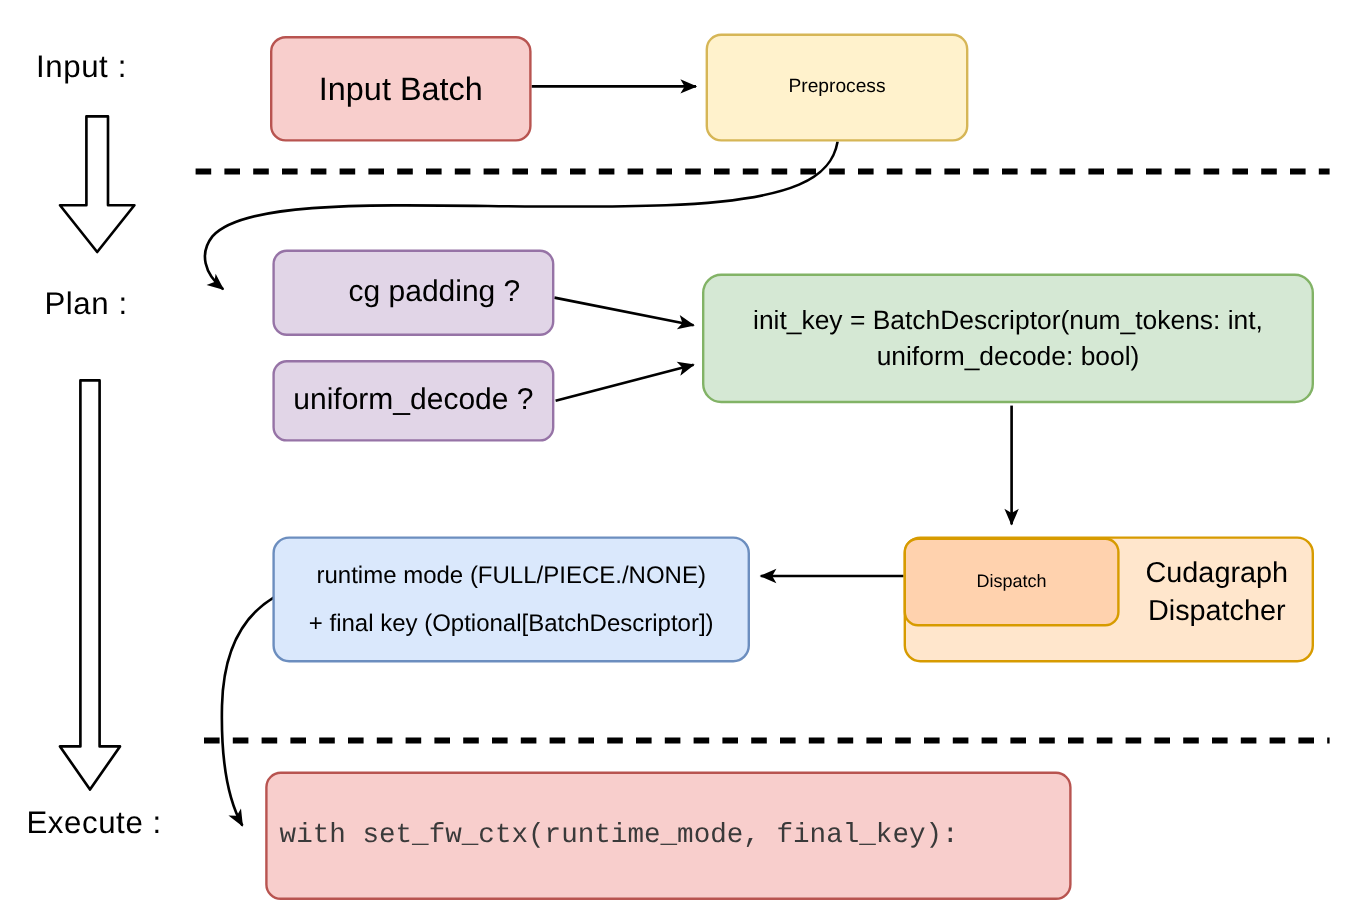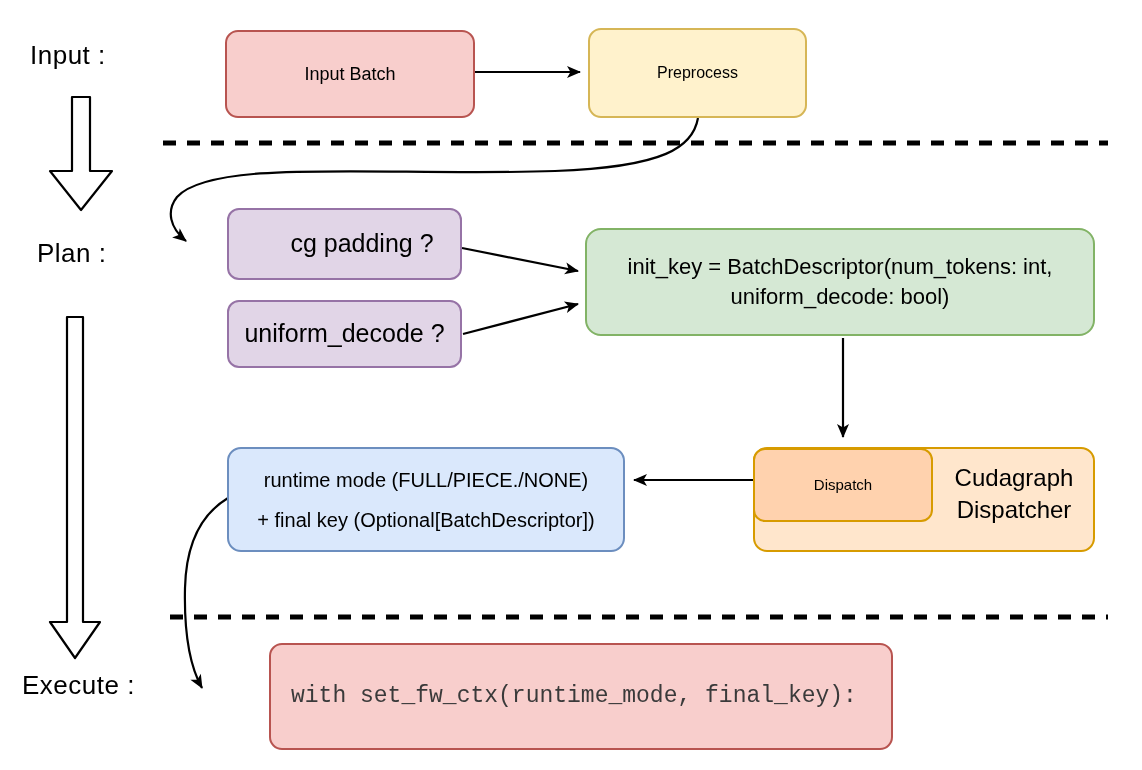--- a/index.html
+++ b/index.html
@@ -39,42 +39,41 @@
   }
   .node .ln { display: block; }
   .red    { background: var(--red-fill);    border: 2px solid var(--red-stroke);    border-radius: 13px; }
   .yellow { background: var(--yellow-fill); border: 2px solid var(--yellow-stroke); border-radius: 13px; }
   .purple { background: var(--purple-fill); border: 2px solid var(--purple-stroke); border-radius: 12px; }
   .green  { background: var(--green-fill);  border: 2px solid var(--green-stroke);  border-radius: 16px; }
   .blue   { background: var(--blue-fill);   border: 2px solid var(--blue-stroke);   border-radius: 14px; gap: 10px; }
   .orange { background: var(--orange-fill); border: 2px solid var(--orange-stroke); border-radius: 14px; }
   .peach  { background: var(--peach-fill);  border: 2px solid var(--orange-stroke); border-radius: 12px; }
 
-  #node-input-batch     { left: 225px; top: 30px;  width: 250px; height: 88px;  font-size: 18px; }
+  #node-input-batch     { left: 225px; top: 30px;  width: 218px; height: 88px;  font-size: 27px; }
   #node-preprocess      { left: 588px; top: 28px;  width: 219px; height: 90px;  font-size: 16px; }
   #node-cg-padding      { left: 227px; top: 208px; width: 235px; height: 72px;  font-size: 25px; padding-left: 35px; }
   #node-uniform-decode  { left: 227px; top: 300px; width: 235px; height: 68px;  font-size: 25px; }
   #node-init-key        { left: 585px; top: 228px; width: 510px; height: 108px; font-size: 22px; line-height: 1.38; }
   #node-runtime-mode    { left: 227px; top: 447px; width: 398px; height: 105px; font-size: 20px; line-height: 1.5; }
   #node-cudagraph-outer { left: 753px; top: 447px; width: 342px; height: 105px; }
   #node-dispatch        { left: 753px; top: 448px; width: 180px; height: 74px;  font-size: 15px; z-index: 2; }
   #cudagraph-label      {
     position: absolute; left: 933px; top: 462px; width: 162px;
     font-size: 24px; line-height: 1.33; text-align: center;
   }
   #node-execute-code {
-    left: 221px; top: 643px; width: 624px; height: 107px;
+    left: 221px; top: 643px; width: 672px; height: 107px;
     align-items: flex-start;
-    padding-left: 20px;
+    padding-left: 10px;
     font-family: "Liberation Mono", monospace;
     font-size: 23px;
     line-height: 1.28;
     color: var(--code-text, #3a3a3a);
     text-align: left;
-    margin-left: 48px;
   }
   #node-execute-code .ln { white-space: pre; }
 
   #label-input   { left: 30px; top: 40px; }
   #label-plan    { left: 37px; top: 238px; }
   #label-execute { left: 22px; top: 670px; }
 </style>
 </head>
 <body>
 

